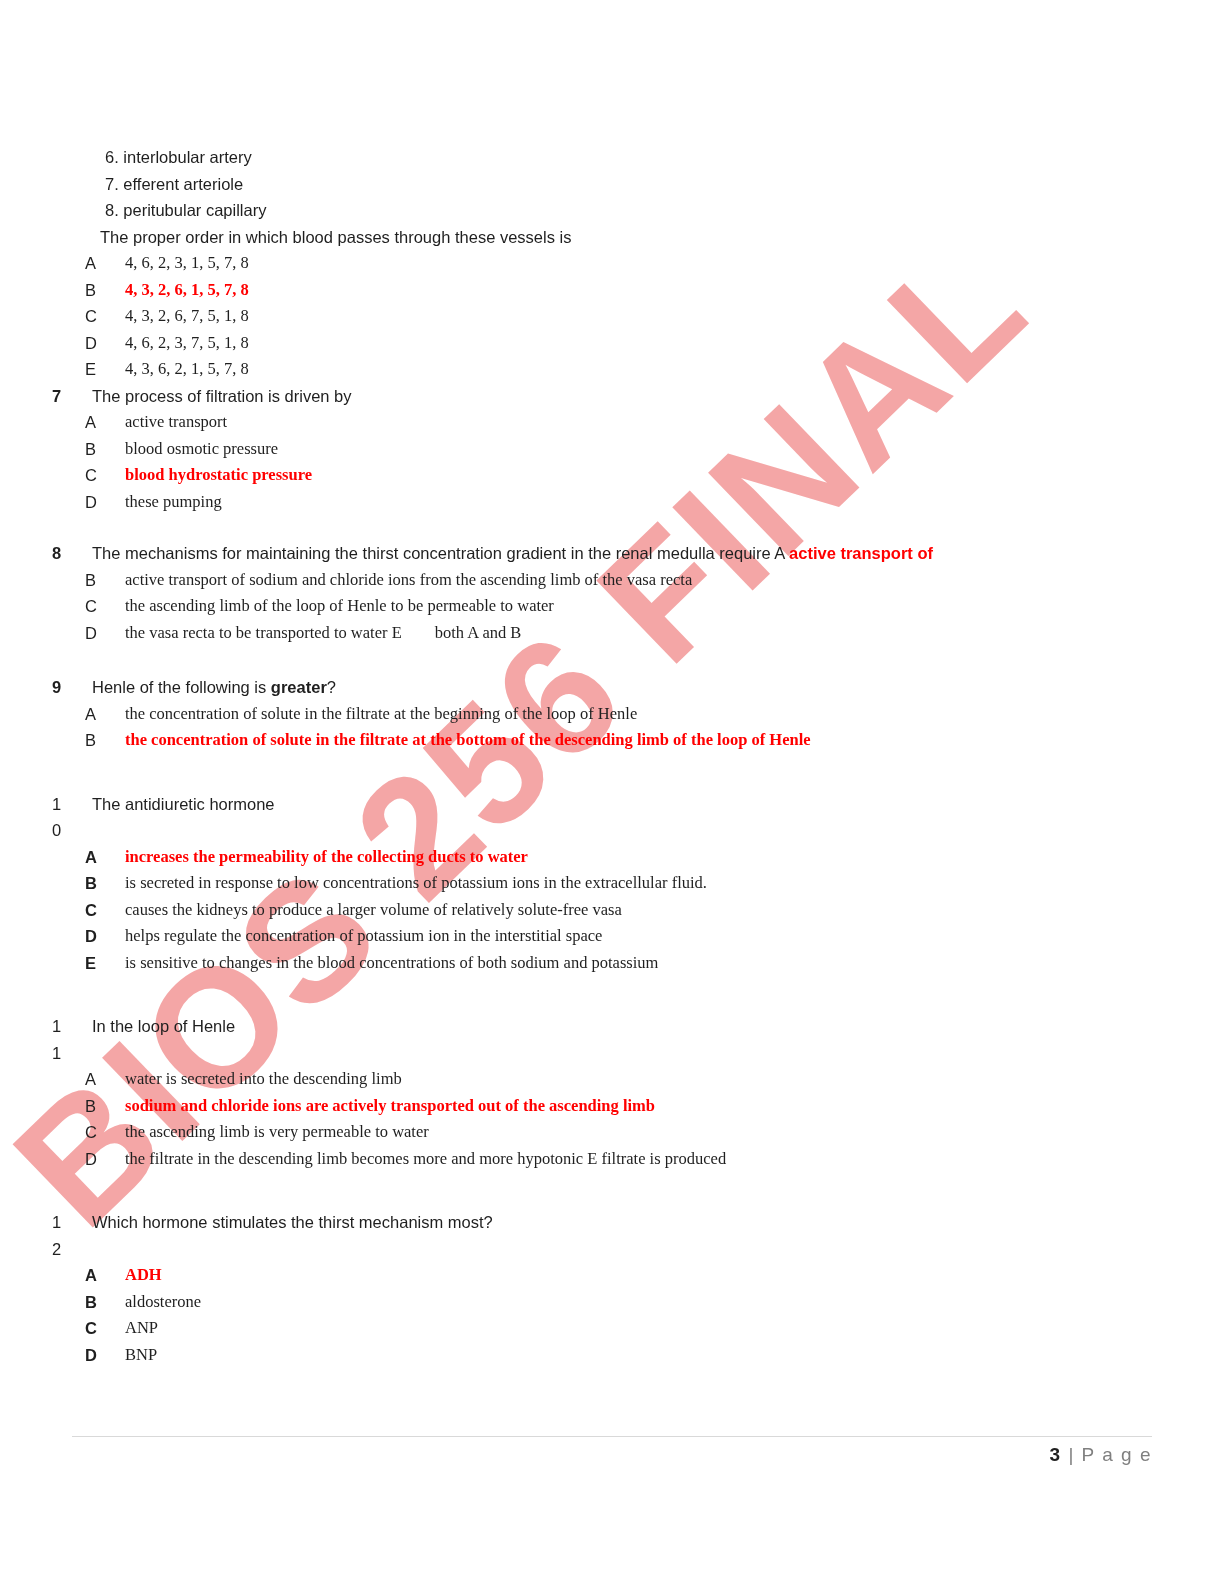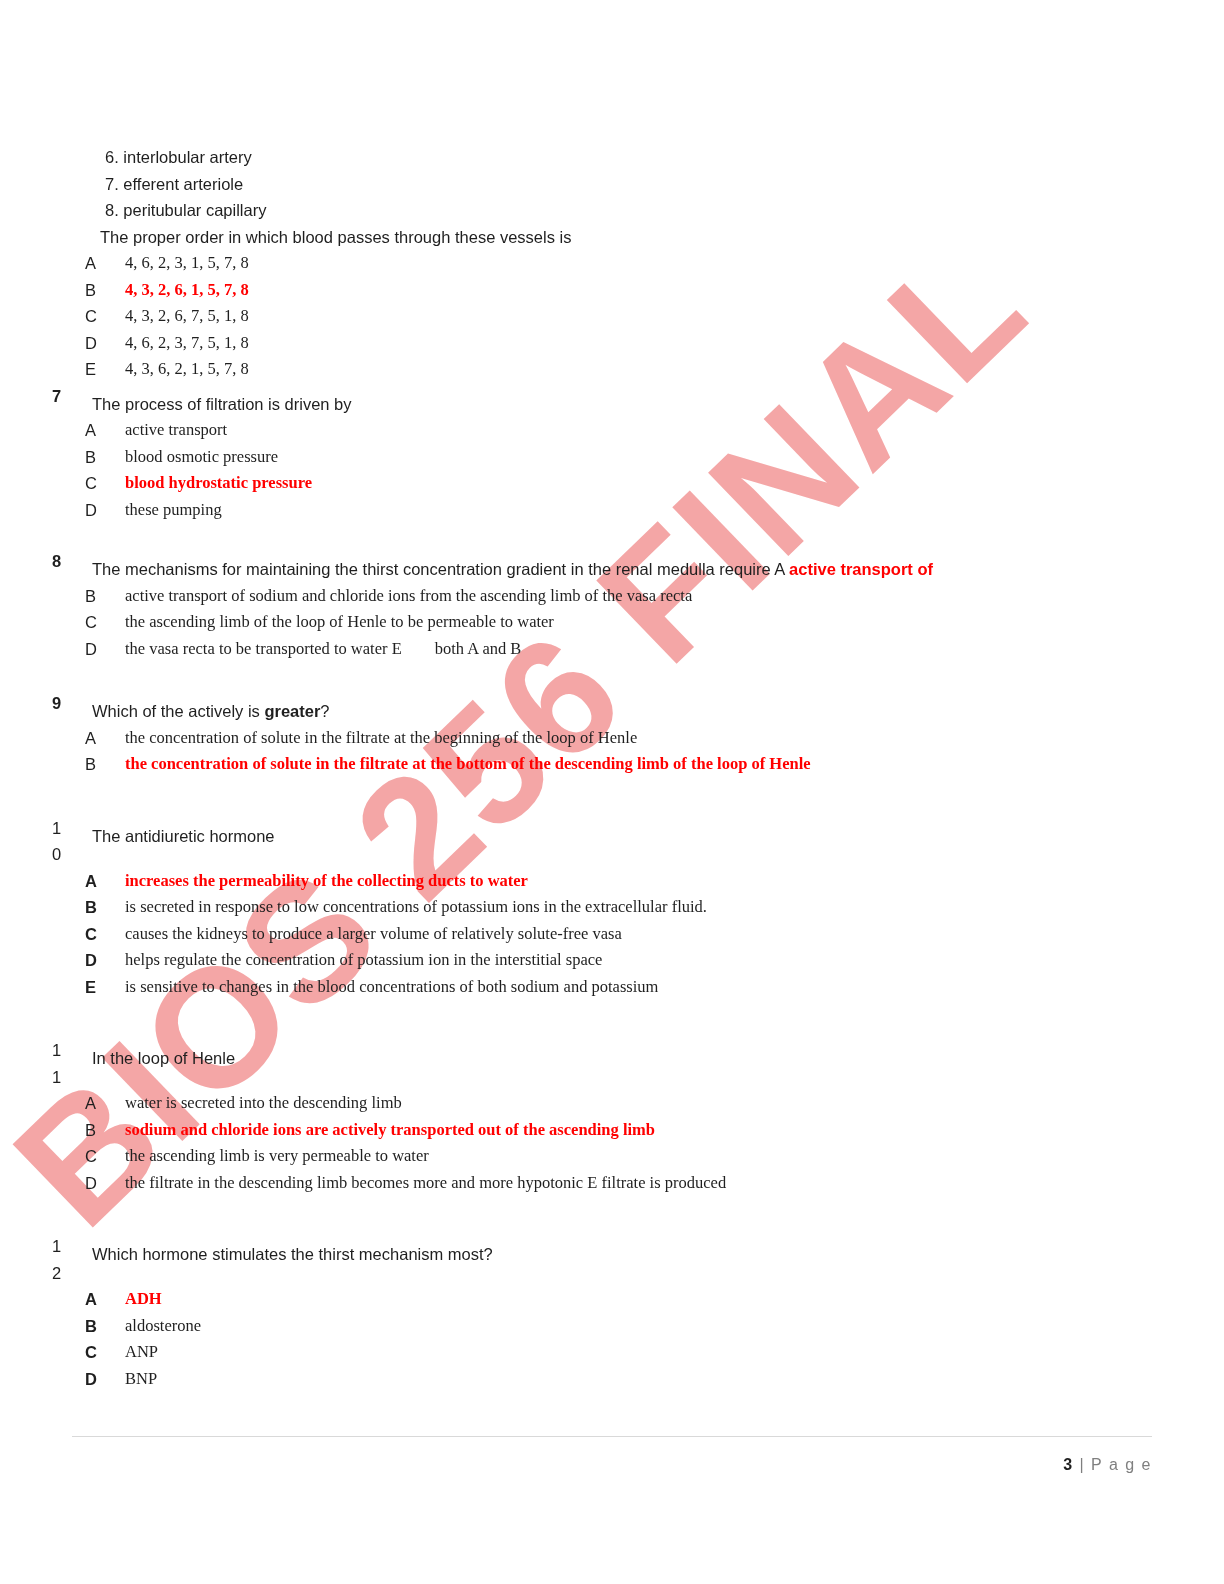--- a/index.html
+++ b/index.html
@@ -33,40 +33,40 @@
     padding: 144px 72px 0 52px;
     font-size: 16.5px;
     line-height: 26.5px;
     color: var(--text, #1f1f1f);
   }
   .list-line { margin-left: 53px; }
   .stem-indent { margin-left: 48px; }
   .qrow { display: flex; }
   .qnum { width: 40px; flex: 0 0 40px; white-space: pre-line; }
   .qnum-bold { font-weight: 700; }
-  .stem { flex: 1; margin-top: 8px; }
+  .stem { flex: 1; }
   .opt { display: flex; margin-left: 33px; }
   .letter { width: 40px; flex: 0 0 40px; }
   .opt .text { flex: 1; white-space: pre-wrap; font-family: Liberation Serif, serif; }
   .correct { color: var(--answer_red, #ff0000); font-weight: 700; }
   .bold { font-weight: 700; }
   .letters-bold .letter { font-weight: 700; }
   .sec-gap-sm { margin-top: 25px; }
   .sec-gap-md { margin-top: 28px; }
   .sec-gap-lg { margin-top: 37px; }
   .footer {
     position: absolute;
     left: 72px; right: 72px; top: 1436px;
     z-index: 1;
   }
   .footer-rule { border-top: 1px solid #d9d9d9; height: 0; }
   .footer-text {
     text-align: right;
-    margin-top: 19px;
-    font-size: 16px;
+    margin-top: 7px;
+    font-size: 19px;
     letter-spacing: 1.5px;
     color: #7f7f7f;
   }
   .pagenum { color: #1f1f1f; font-weight: 700; }
 </style>
 </head>
 <body>
 
 <div class="page">
 
@@ -150,21 +150,21 @@
           <span class="letter">D</span>
           <span class="text">the vasa recta to be transported to water E        both A and B</span>
         </div>
       </div>
     </section>
 
     <section class="question sec-gap-md">
       <div class="qrow">
         <span class="qnum qnum-bold">9</span>
         <div class="stem">
-          <span>Which of the actively is </span><span class="bold">greater</span><span>?</span>
+          <span>Henle of the following is </span><span class="bold">greater</span><span>?</span>
         </div>
       </div>
       <div>
         <div class="opt">
           <span class="letter">A</span>
           <span class="text">the concentration of solute in the filtrate at the beginning of the loop of Henle</span>
         </div>
         <div class="opt">
           <span class="letter">B</span>
           <span class="text correct">the concentration of solute in the filtrate at the bottom of the descending limb of the loop of Henle</span>

